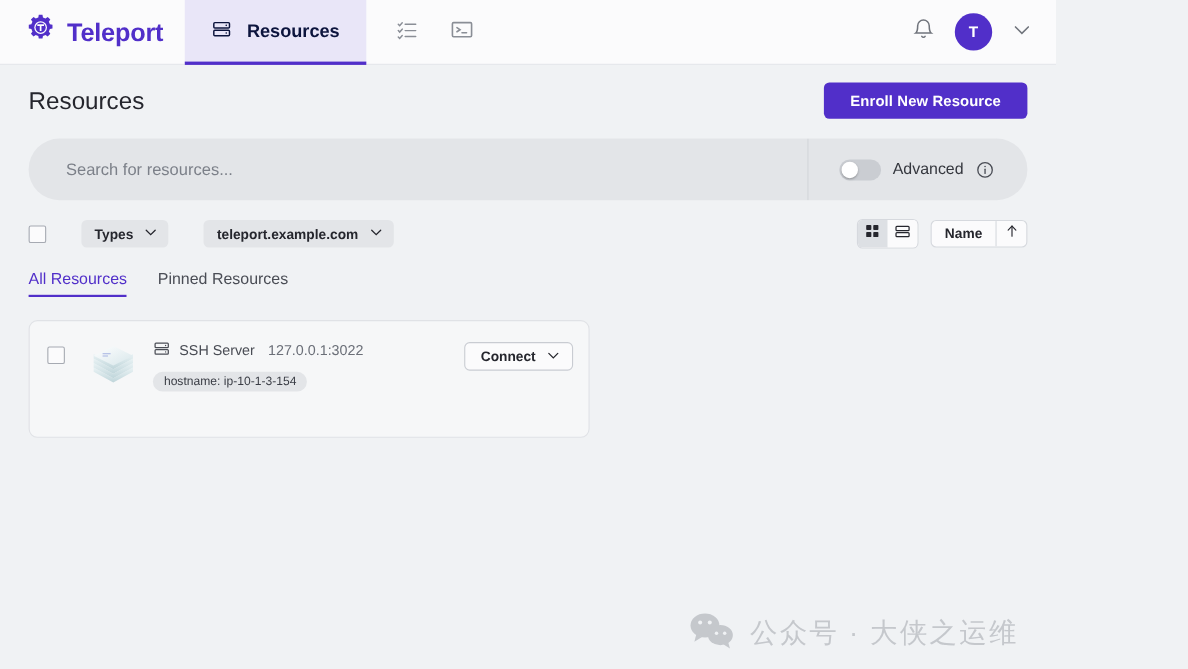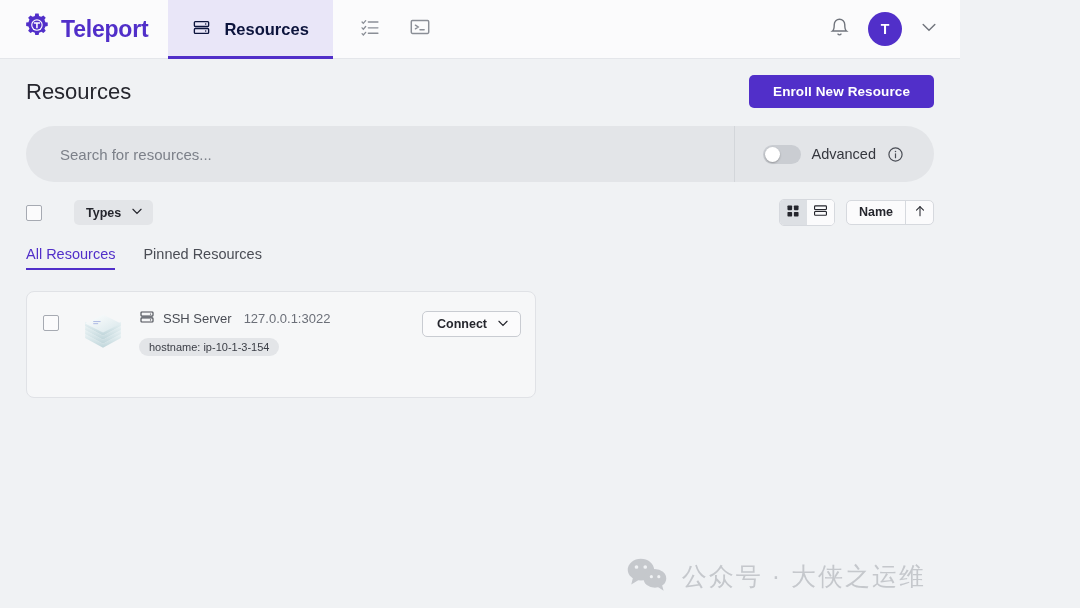--- a/index.html
+++ b/index.html
@@ -304,20 +304,28 @@
             <circle cx="12" cy="7.6" r="1.05" fill="#4A4D55" stroke="none"></circle>
           </svg>
         </span>
       </div>
     </div>
 
     <div class="filterrow">
       <div class="chk"></div>
       <div class="pill">
         <span>Types</span>
+        <span>
+          <svg width="14" height="14" viewBox="0 0 24 24" fill="none" stroke="#25262D" stroke-width="2" stroke-linecap="round">
+            <polyline points="5,9 12,16 19,9"></polyline>
+          </svg>
+        </span>
+      </div>
+      <div class="pill">
+        <span>teleport.example.com</span>
         <span>
           <svg width="14" height="14" viewBox="0 0 24 24" fill="none" stroke="#25262D" stroke-width="2" stroke-linecap="round">
             <polyline points="5,9 12,16 19,9"></polyline>
           </svg>
         </span>
       </div>
 
       <div class="filter-right">
         <div class="seg">
           <div class="seg-btn active">

